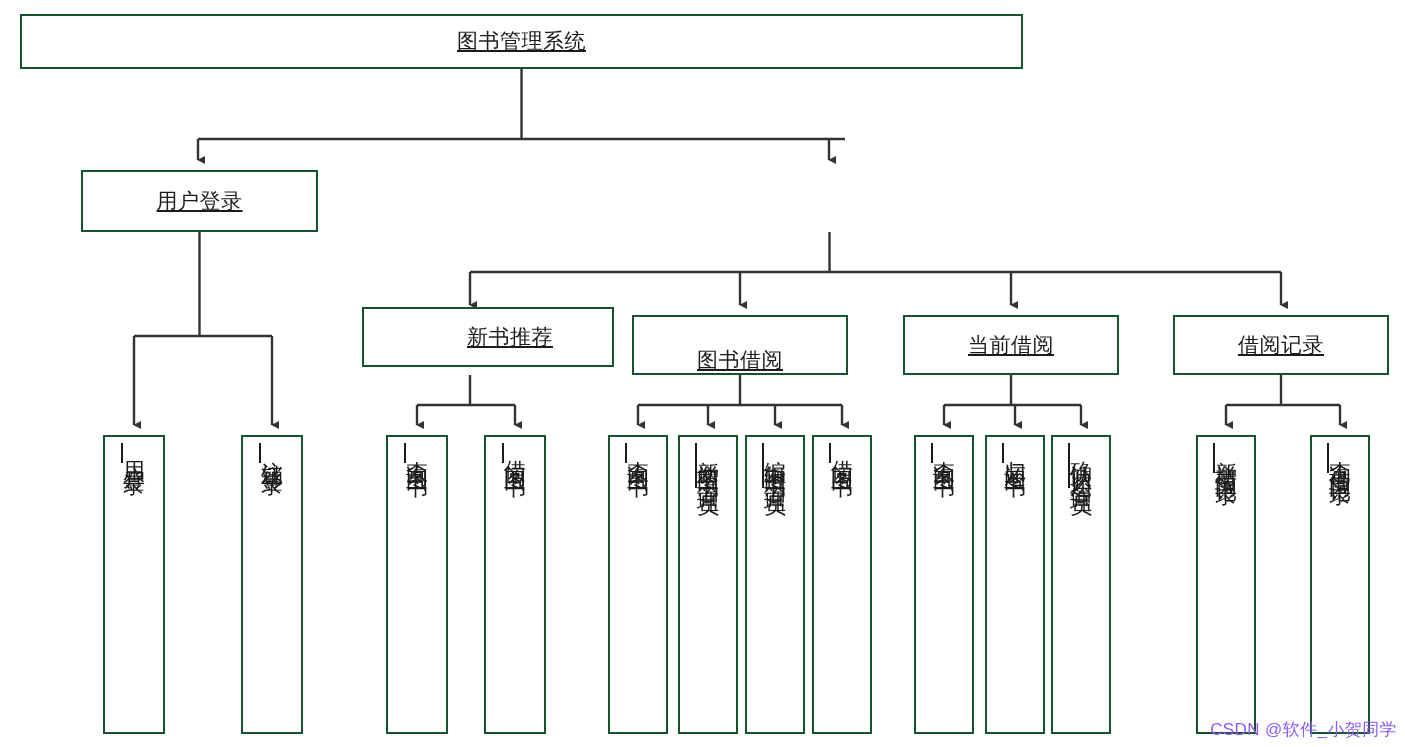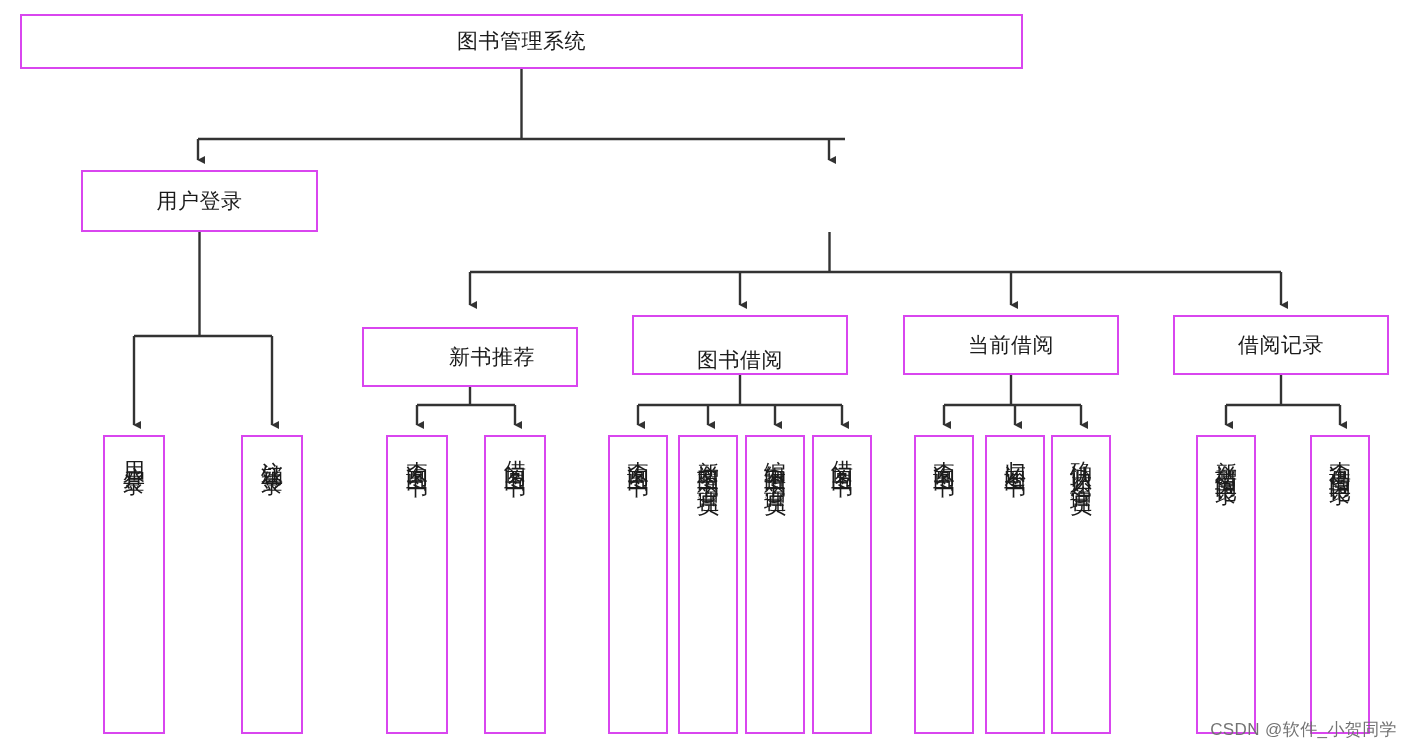--- a/index.html
+++ b/index.html
@@ -21,26 +21,27 @@
     position: absolute;
     left: 0;
     top: 0;
     width: 1405px;
     height: 747px;
     pointer-events: none;
   }
   .node {
     position: absolute;
     box-sizing: border-box;
-    border: 2px solid #d946ef;
+    border: 2px solid #14532d;
     background: #ffffff;
     display: flex;
     align-items: center;
     justify-content: center;
     color: #1b1b1b;
+    text-decoration: underline;
   }
   .node .lbl {
     display: block;
     text-align: center;
     line-height: 1.18;
     white-space: nowrap;
   }
   .h-node .lbl {
     font-size: 21px;
     letter-spacing: 0.5px;
@@ -57,21 +58,21 @@
     letter-spacing: 5px;
     line-height: 1;
     white-space: normal;
     max-height: 285px;
   }
   #watermark {
     position: absolute;
     right: 8px;
     bottom: 6px;
     font-size: 17px;
-    color: #737373;
+    color: #8b5cf6;
     letter-spacing: 0.4px;
     user-select: none;
   }
 </style>
 </head>
 <body>
 
 <div id="canvas">
 
   <svg id="edges" viewBox="0 0 1405 747">
@@ -125,21 +126,21 @@
   </svg>
 
   <div class="node h-node" style="left: 20px; top: 14px; width: 1003px; height: 55px;">
     <span class="lbl">图书管理系统</span>
   </div>
 
   <div class="node h-node" style="left: 81px; top: 170px; width: 237px; height: 62px;">
     <span class="lbl">用户登录</span>
   </div>
 
-  <div class="node h-node" style="left: 362px; top: 327px; width: 216px; height: 60px; padding-left: 44px;">
+  <div class="node h-node" style="left: 362px; top: 307px; width: 252px; height: 60px; padding-left: 44px;">
     <span class="lbl">新书推荐</span>
   </div>
   <div class="node h-node" style="left: 632px; top: 315px; width: 216px; height: 60px; align-items: flex-end;">
     <span class="lbl">图书借阅</span>
   </div>
   <div class="node h-node" style="left: 903px; top: 315px; width: 216px; height: 60px; align-items: center;">
     <span class="lbl">当前借阅</span>
   </div>
   <div class="node h-node" style="left: 1173px; top: 315px; width: 216px; height: 60px;">
     <span class="lbl">借阅记录</span>

